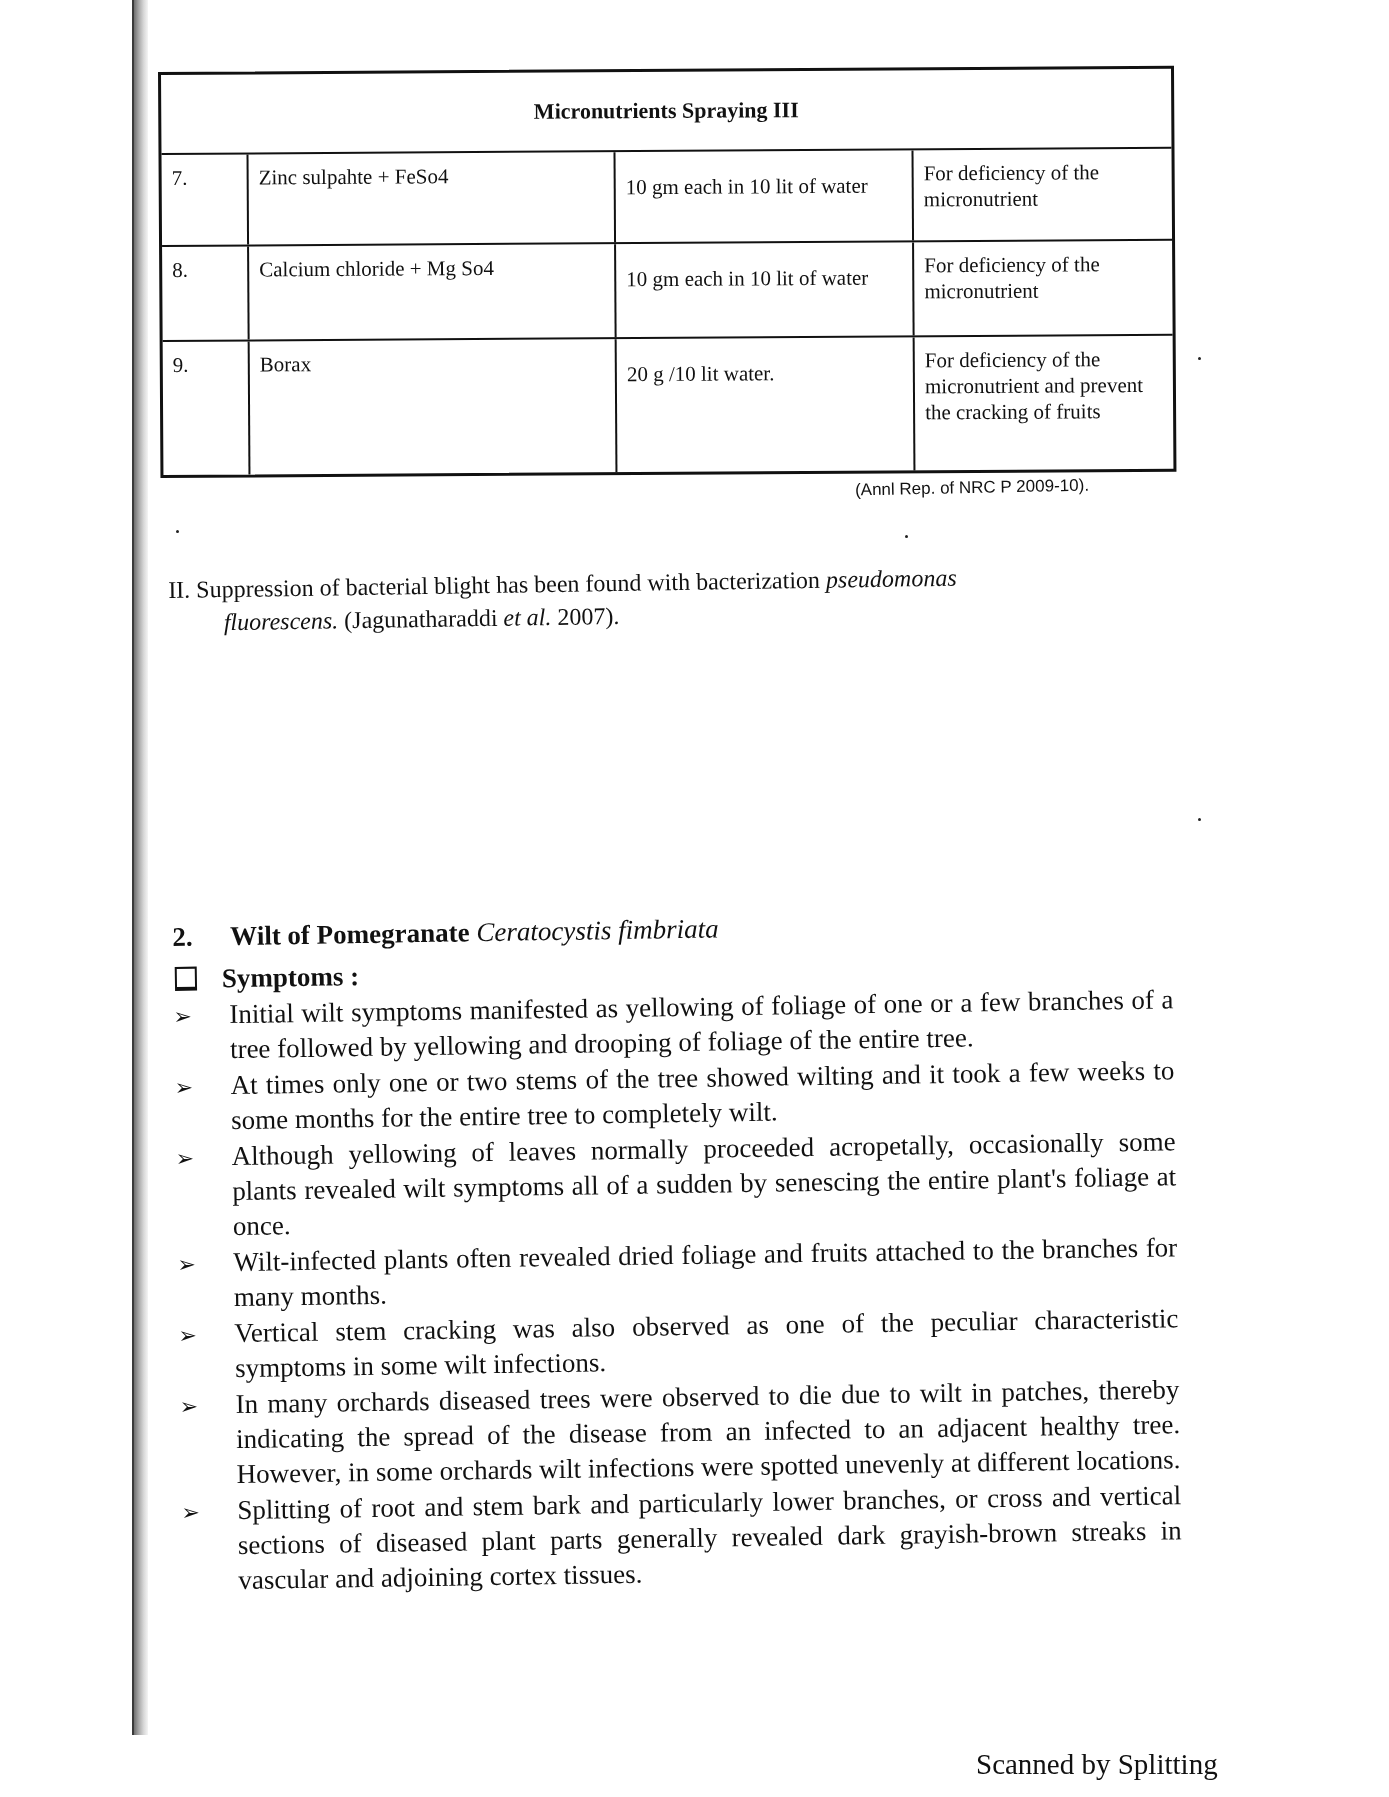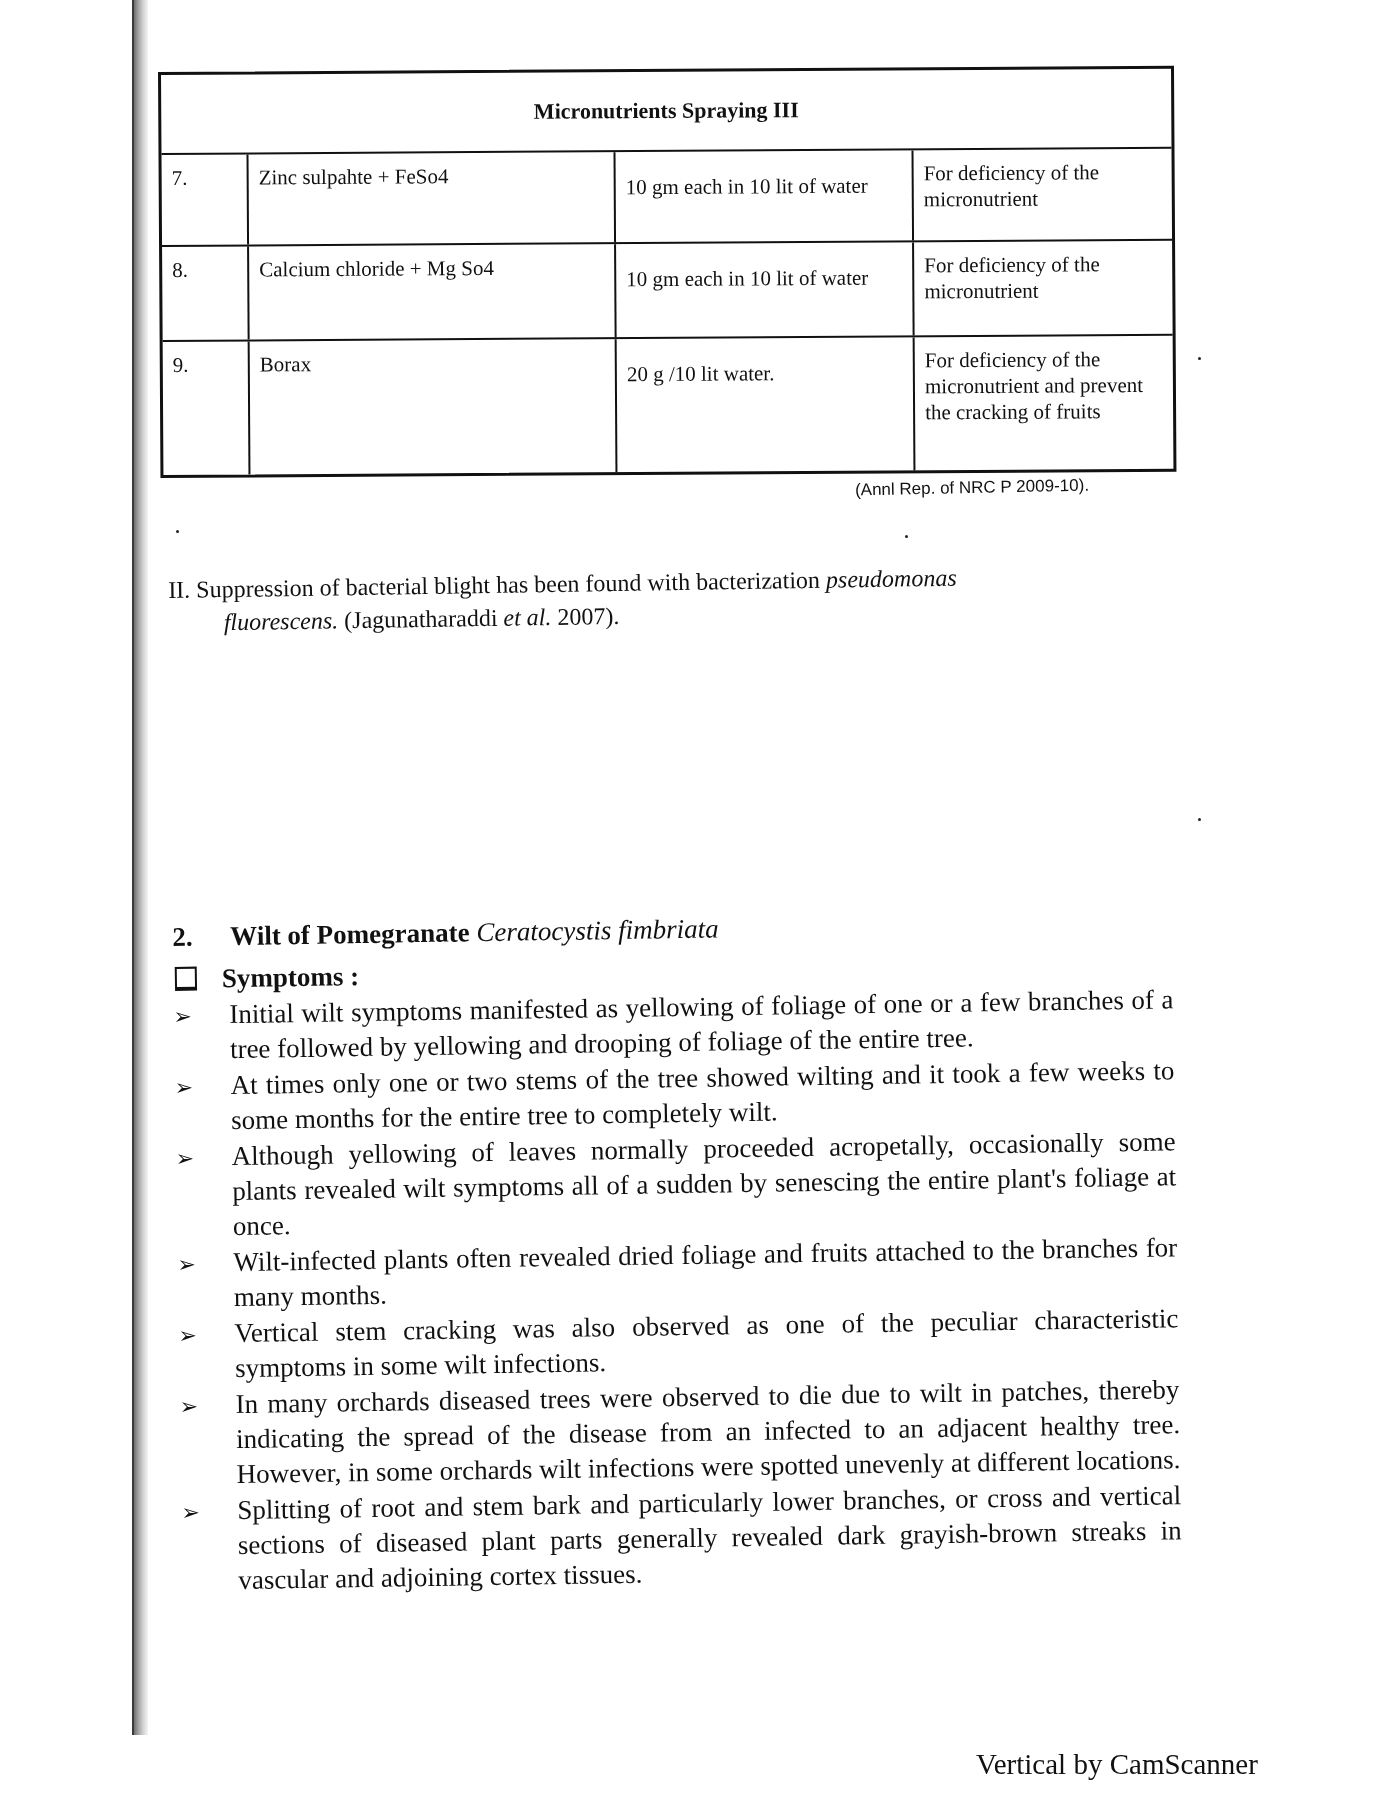--- a/index.html
+++ b/index.html
@@ -142,13 +142,13 @@
         <span class="btext">Splitting of root and stem bark and particularly lower branches, or cross and vertical sections of diseased plant parts generally revealed dark grayish-brown streaks in vascular and adjoining cortex tissues.</span>
       </li>
   </ul>
 </div>
 
 <div class="dot" style="left:176px;top:530px;"></div>
 <div class="dot" style="left:905px;top:535px;"></div>
 <div class="dot" style="left:1198px;top:357px;"></div>
 <div class="dot" style="left:1198px;top:818px;"></div>
 
-<div class="camscanner">Vertical by CamScanner</div>
+<div class="camscanner">Scanned by Splitting</div>
 
 </body></html>

